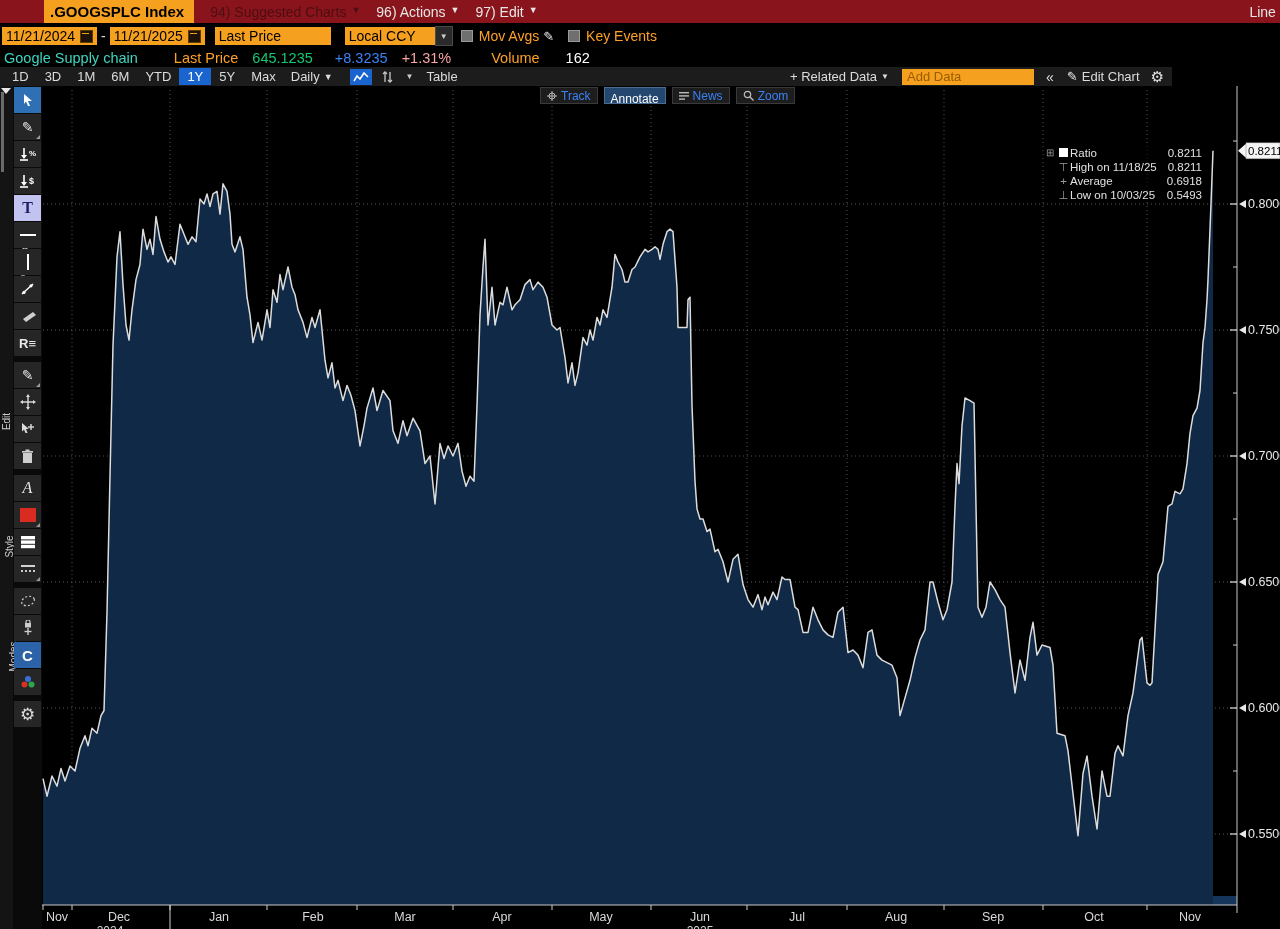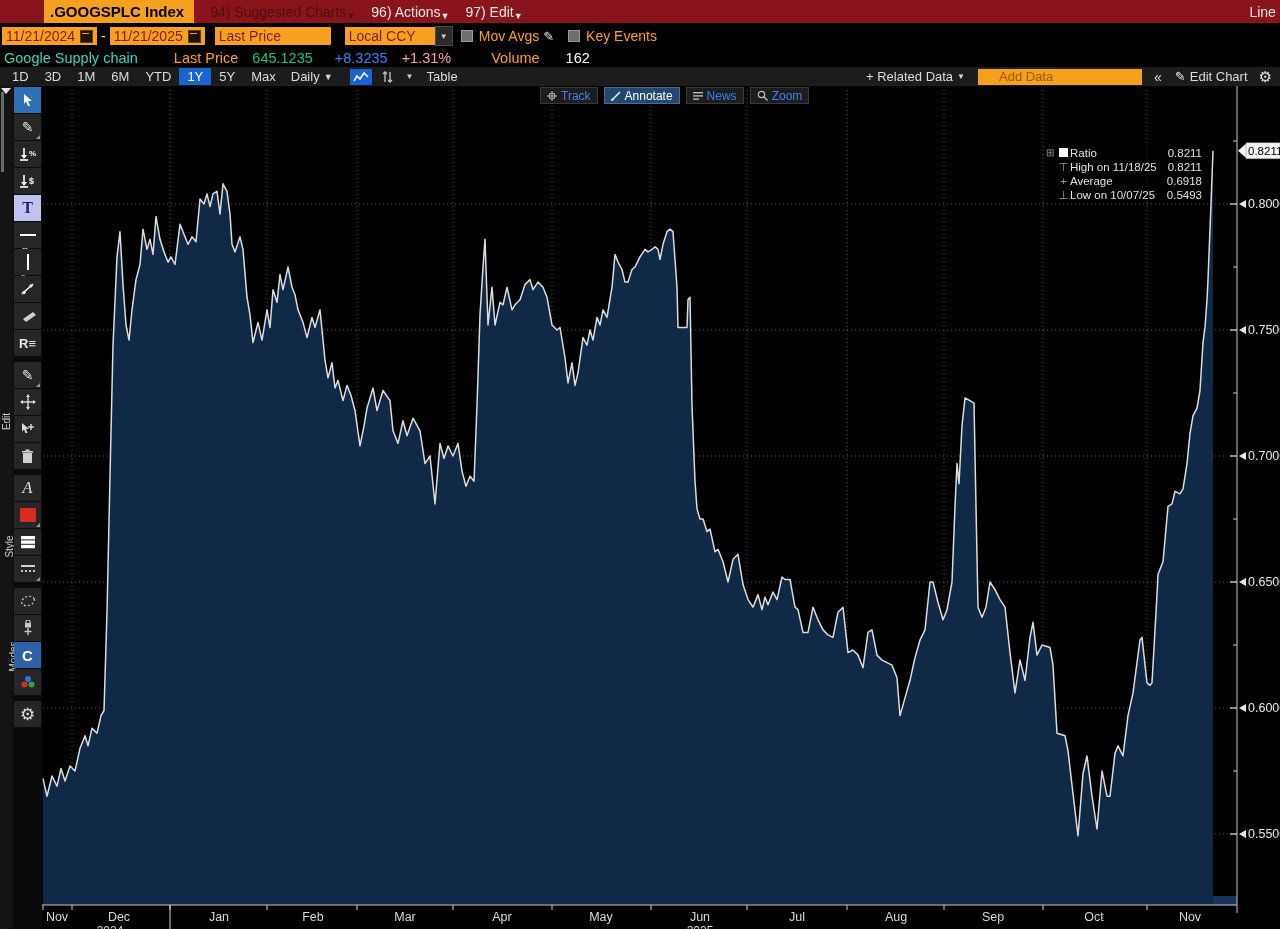--- a/index.html
+++ b/index.html
@@ -3,53 +3,53 @@
 <meta charset="utf-8">
 <style>
   html,body{margin:0;padding:0;background:#000;}
   #app{position:relative;width:1280px;height:929px;background:#000;overflow:hidden;
        font-family:"Liberation Sans",sans-serif;color:#e6e6e6;-webkit-font-smoothing:antialiased;}
   
   .titlebar{position:absolute;left:0;top:0;width:1280px;height:23px;background:#8a141c;
             display:flex;align-items:center;font-size:14px;padding-left:44px;}
   .ticker-box{background:#f5a01e;color:#000;font-weight:bold;padding:2px 10px 3px 6px;height:18px;
               display:flex;align-items:center;font-size:15px;}
-  .tb-item{margin-left:16px;display:flex;align-items:flex-end;white-space:nowrap;}
+  .tb-item{margin-left:16px;display:flex;align-items:flex-start;gap:5px;white-space:nowrap;}
   .dim{color:#4d0e13;}
   .caret{font-size:9px;position:relative;top:1px;}
   .tb-right{margin-left:auto;margin-right:10px;font-size:14px;}
   
   .row2{position:absolute;left:0;top:25px;width:1280px;height:22px;background:#000;
         display:flex;align-items:center;font-size:14px;}
-  .amber-box{background:#f5a01e;color:#7f1d1d;height:18px;display:flex;align-items:center;
+  .amber-box{background:#f5a01e;color:#000000;height:18px;display:flex;align-items:center;
              padding:0 4px;margin-right:4px;white-space:nowrap;}
   .cal{width:11px;height:11px;background:#1d1205;border:1px solid #5c3c00;margin-left:5px;
        display:inline-block;position:relative;}
   .cal:before{content:"";position:absolute;left:1px;top:2px;width:7px;height:1px;background:#f5a01e;}
   .dd-btn{background:#2a2a2a;border:1px solid #4a4a4a;color:#ccc;height:18px;width:16px;
           display:flex;align-items:center;justify-content:center;font-size:8px;margin-right:8px;}
   .chk{width:10px;height:10px;background:#6f6f6f;border:1px solid #9a9a9a;display:inline-block;margin-right:6px;}
   .amber-text{color:#ffa028;}
   .row2 .lbl{display:flex;align-items:center;margin-right:14px;white-space:nowrap;}
   .pencil{color:#e8e8e8;font-size:13px;margin-left:4px;}
   
   .row3{position:absolute;left:0;top:48px;width:1280px;height:19px;display:flex;align-items:center;
         font-size:14.5px;}
   .row3 span{margin-right:0;}
   
-  .row4{position:absolute;left:0;top:67px;width:1280px;height:19px;background:#1c1c1c;
+  .row4{position:absolute;left:0;top:67px;width:1172px;height:19px;background:#1c1c1c;
         display:flex;align-items:center;font-size:13px;color:#dcdcdc;}
   .range-btn{padding:1px 8px;cursor:default;}
   .range-btn.active{background:#1a64cf;color:#fff;}
   .tool-btn{padding:1px 7px;display:flex;align-items:center;gap:4px;}
   .icon-tile{width:22px;height:16px;display:flex;align-items:center;justify-content:center;margin:0 2px;}
   .icon-tile.active{background:#1a64cf;}
   .r4-right{margin-left:auto;display:flex;align-items:center;}
   .adddata{background:#f5a01e;color:#9a5c00;width:122px;height:16px;font-size:13px;
-           padding:0 21px;display:flex;align-items:center;margin:0 6px;}
+           padding:0 5px;display:flex;align-items:center;margin:0 6px;}
   .chev{font-size:14px;color:#ddd;padding:0 6px;}
   .gear{font-size:15px;color:#e0e0e0;padding:0 8px 0 4px;}
   
   .sidebar{position:absolute;left:0;top:86px;width:42px;height:843px;background:#0a0a0a;}
   .rail{position:absolute;left:0;top:0;width:13px;height:843px;background:#141414;}
   .scrollhint{position:absolute;left:1px;top:6px;width:3px;height:80px;background:#6a6a6a;}
   .rail-label{position:absolute;left:-2px;color:#cfcfcf;font-size:10px;white-space:nowrap;
               transform:rotate(-90deg);transform-origin:center;}
   .tiles{position:absolute;left:14px;top:1px;width:28px;display:flex;flex-direction:column;}
   .tile{width:27px;height:26px;background:#262626;margin-bottom:1px;display:flex;
@@ -63,21 +63,21 @@
   .sb-tri{position:absolute;left:1px;top:2px;width:0;height:0;border-left:5px solid transparent;
           border-right:5px solid transparent;border-top:6px solid #e8e8e8;}
   
   .chart-area{position:absolute;left:42px;top:86px;width:1238px;height:843px;background:#000;}
   #chart-svg{position:absolute;left:0;top:0;}
   #chart-svg text{font-family:"Liberation Sans",sans-serif;}
   
   .chart-btns{position:absolute;left:498px;top:1px;display:flex;gap:6px;font-size:12px;}
   .cbtn{background:#1d1d1d;border:1px solid #3a3a3a;color:#3b82f6;height:15px;
         display:flex;align-items:center;gap:4px;padding:0 6px;}
-  .cbtn.active{background:#23476e;border-color:#4a6d94;color:#fff;}
+  .cbtn.active{background:#23476e;border-color:#4a6d94;color:#fff;flex-direction:column;}
   
   .legend{position:absolute;left:1004px;top:60px;width:156px;background:rgba(0,0,0,0.55);
           font-size:11.5px;color:#e0e0e0;line-height:14px;}
   .lrow{display:flex;align-items:center;white-space:nowrap;}
   .lrow .exp{width:11px;color:#9a9a9a;font-size:10px;}
   .lrow .licon{width:13px;color:#9a9a9a;text-align:center;}
   .lrow .lval{margin-left:auto;}
   .swatch{display:inline-block;width:9px;height:9px;background:#fff;}
 </style>
 </head>
@@ -455,19 +455,19 @@
         </div>
         <div class="lrow">
           <span class="exp"></span>
           <span class="licon">+</span>
           <span>Average</span>
           <span class="lval">0.6918</span>
         </div>
         <div class="lrow">
           <span class="exp"></span>
           <span class="licon">⊥</span>
-          <span>Low on 10/07/25</span>
+          <span>Low on 10/03/25</span>
           <span class="lval">0.5493</span>
         </div>
       </div>
   </div>
 
 </div>
 
 </body></html>

